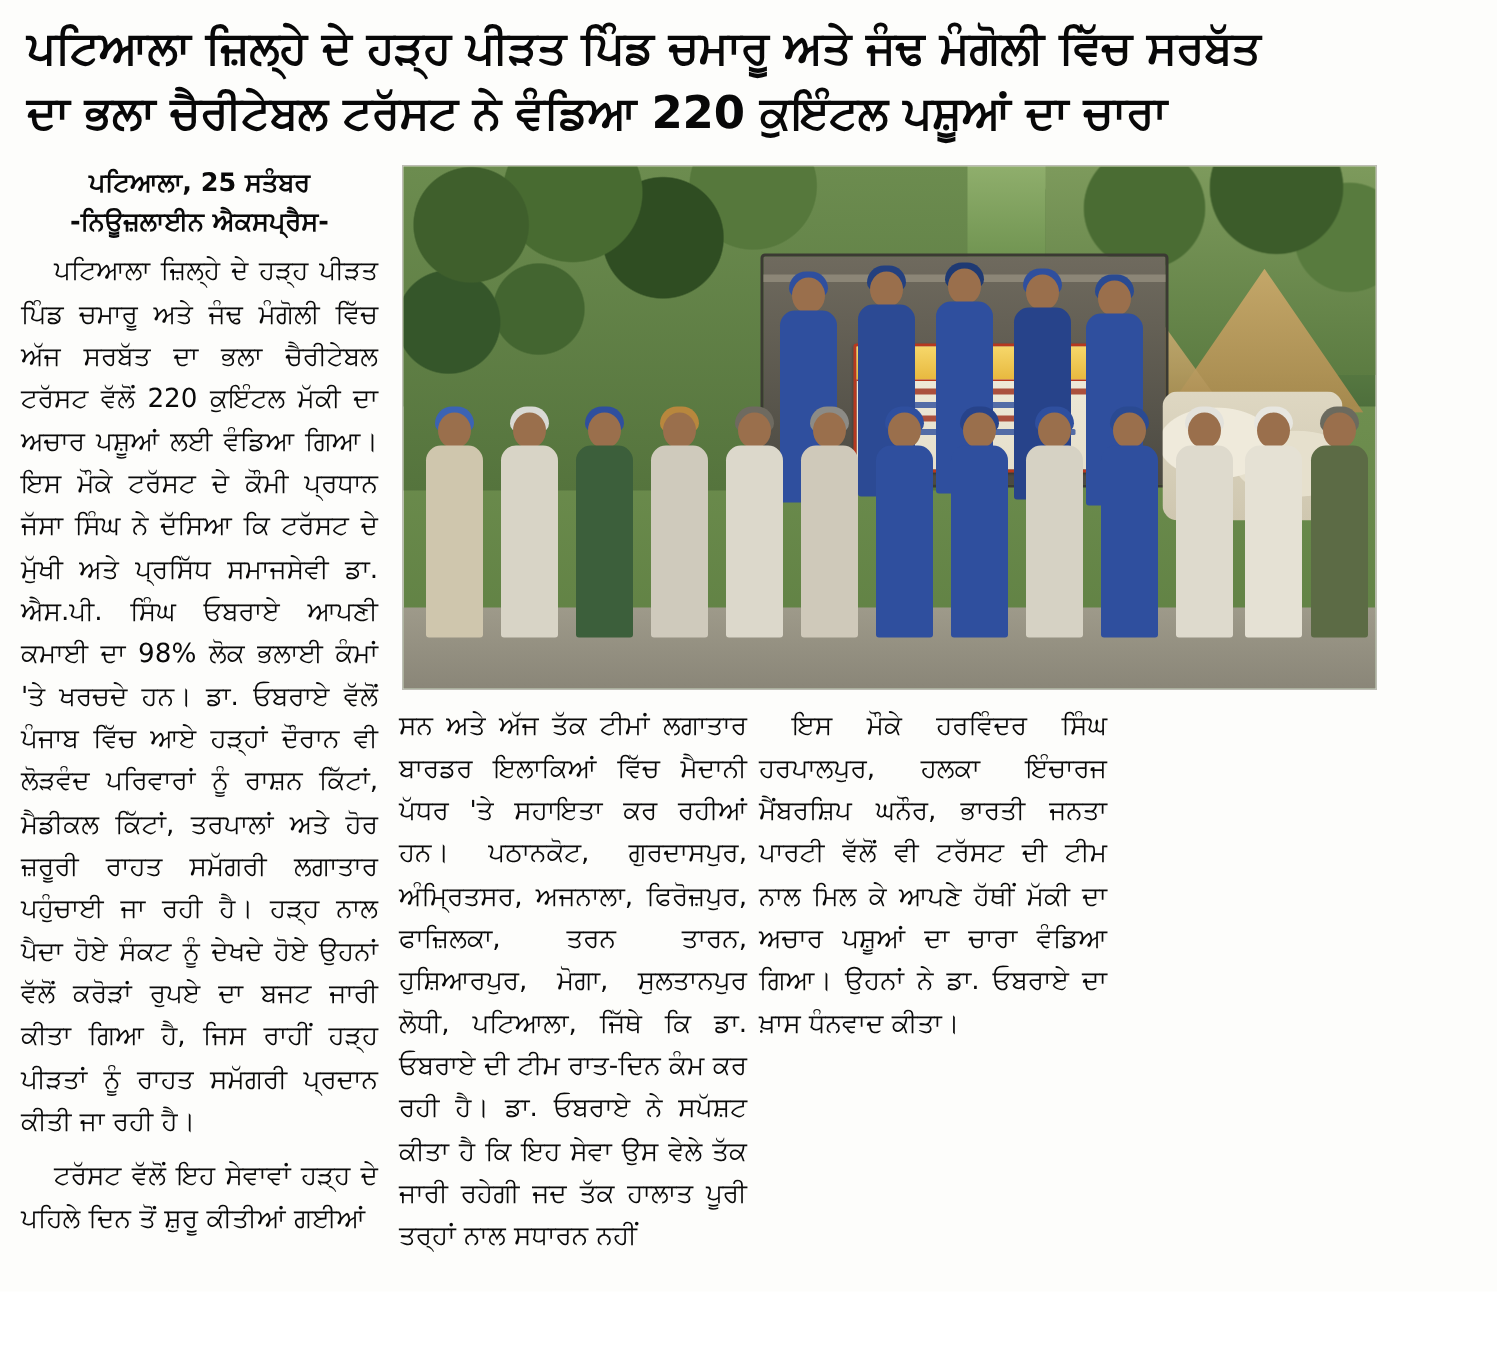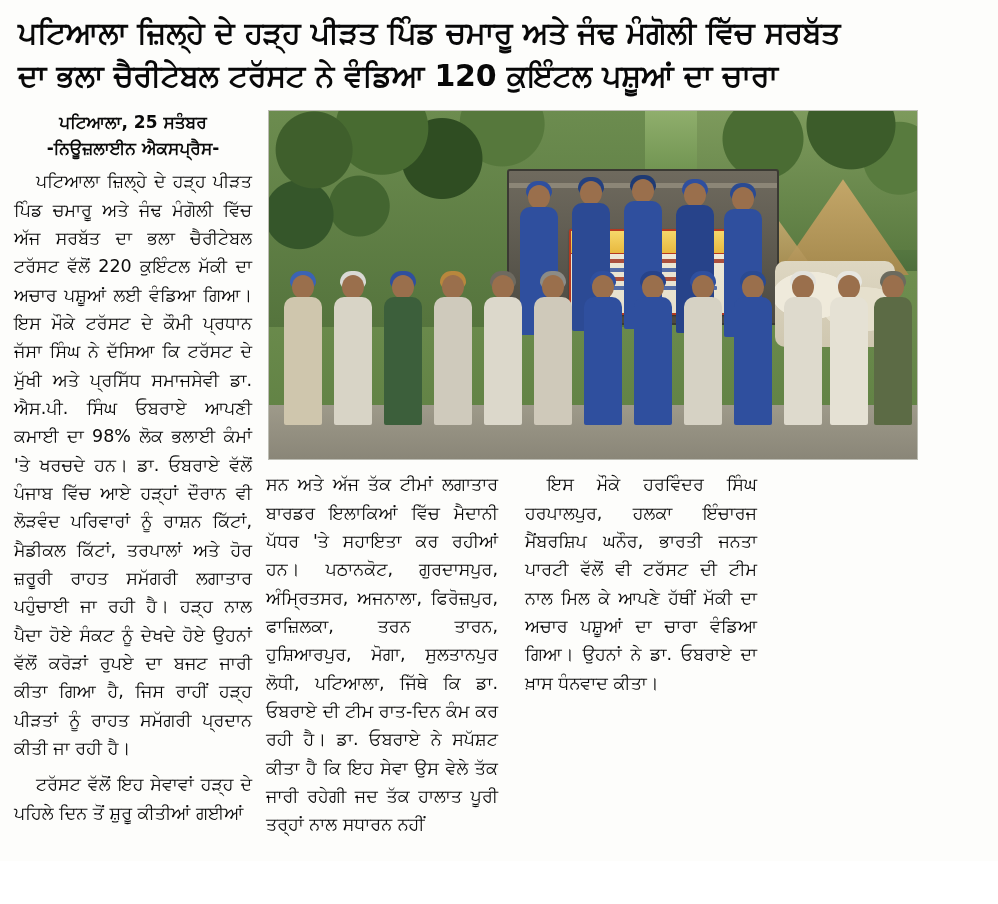--- a/index.html
+++ b/index.html
@@ -201,21 +201,21 @@
   .person.top { height: 120px; }
   
 </style>
 </head>
 <body>
 
 <div class="page">
 
   <div class="headline">
     <span class="headline-line">ਪਟਿਆਲਾ ਜ਼ਿਲ੍ਹੇ ਦੇ ਹੜ੍ਹ ਪੀੜਤ ਪਿੰਡ ਚਮਾਰੂ ਅਤੇ ਜੰਢ ਮੰਗੋਲੀ ਵਿੱਚ ਸਰਬੱਤ</span>
-    <span class="headline-line">ਦਾ ਭਲਾ ਚੈਰੀਟੇਬਲ ਟਰੱਸਟ ਨੇ ਵੰਡਿਆ 120 ਕੁਇੰਟਲ ਪਸ਼ੂਆਂ ਦਾ ਚਾਰਾ</span>
+    <span class="headline-line">ਦਾ ਭਲਾ ਚੈਰੀਟੇਬਲ ਟਰੱਸਟ ਨੇ ਵੰਡਿਆ 220 ਕੁਇੰਟਲ ਪਸ਼ੂਆਂ ਦਾ ਚਾਰਾ</span>
   </div>
   <div class="headline-rule"></div>
 
   <div class="content">
 
     <div class="col first">
       <div class="dateline">
         <span>ਪਟਿਆਲਾ, 25 ਸਤੰਬਰ</span>
         <span class="src">-ਨਿਊਜ਼ਲਾਈਨ ਐਕਸਪ੍ਰੈਸ-</span>
       </div>
@@ -336,21 +336,21 @@
             </div>
             <div class="person" style="left:602px;">
               <div class="turban" style="background:#6b6a5e;"></div>
               <div class="head"></div>
               <div class="body" style="background:#5c6b45;"></div>
             </div>
           </div>
         </div>
       </div>
 
-      <div class="content" style="margin-top:10px; gap:27px;">
+      <div class="content" style="margin-top:10px; gap:8px;">
         <div class="col">
           <p class="para no-indent">ਸਨ ਅਤੇ ਅੱਜ ਤੱਕ ਟੀਮਾਂ ਲਗਾਤਾਰ ਬਾਰਡਰ ਇਲਾਕਿਆਂ ਵਿੱਚ ਮੈਦਾਨੀ ਪੱਧਰ 'ਤੇ ਸਹਾਇਤਾ ਕਰ ਰਹੀਆਂ ਹਨ। ਪਠਾਨਕੋਟ, ਗੁਰਦਾਸਪੁਰ, ਅੰਮ੍ਰਿਤਸਰ, ਅਜਨਾਲਾ, ਫਿਰੋਜ਼ਪੁਰ, ਫਾਜ਼ਿਲਕਾ, ਤਰਨ ਤਾਰਨ, ਹੁਸ਼ਿਆਰਪੁਰ, ਮੋਗਾ, ਸੁਲਤਾਨਪੁਰ ਲੋਧੀ, ਪਟਿਆਲਾ, ਜਿੱਥੇ ਕਿ ਡਾ. ਓਬਰਾਏ ਦੀ ਟੀਮ ਰਾਤ-ਦਿਨ ਕੰਮ ਕਰ ਰਹੀ ਹੈ। ਡਾ. ਓਬਰਾਏ ਨੇ ਸਪੱਸ਼ਟ ਕੀਤਾ ਹੈ ਕਿ ਇਹ ਸੇਵਾ ਉਸ ਵੇਲੇ ਤੱਕ ਜਾਰੀ ਰਹੇਗੀ ਜਦ ਤੱਕ ਹਾਲਾਤ ਪੂਰੀ ਤਰ੍ਹਾਂ ਨਾਲ ਸਧਾਰਨ ਨਹੀਂ</p>
         </div>
         <div class="col">
           <p class="para">ਇਸ ਮੌਕੇ ਹਰਵਿੰਦਰ ਸਿੰਘ ਹਰਪਾਲਪੁਰ, ਹਲਕਾ ਇੰਚਾਰਜ ਮੈਂਬਰਸ਼ਿਪ ਘਨੌਰ, ਭਾਰਤੀ ਜਨਤਾ ਪਾਰਟੀ ਵੱਲੋਂ ਵੀ ਟਰੱਸਟ ਦੀ ਟੀਮ ਨਾਲ ਮਿਲ ਕੇ ਆਪਣੇ ਹੱਥੀਂ ਮੱਕੀ ਦਾ ਅਚਾਰ ਪਸ਼ੂਆਂ ਦਾ ਚਾਰਾ ਵੰਡਿਆ ਗਿਆ। ਉਹਨਾਂ ਨੇ ਡਾ. ਓਬਰਾਏ ਦਾ ਖ਼ਾਸ ਧੰਨਵਾਦ ਕੀਤਾ।</p>
         </div>
       </div>
     </div>
 
   </div>

